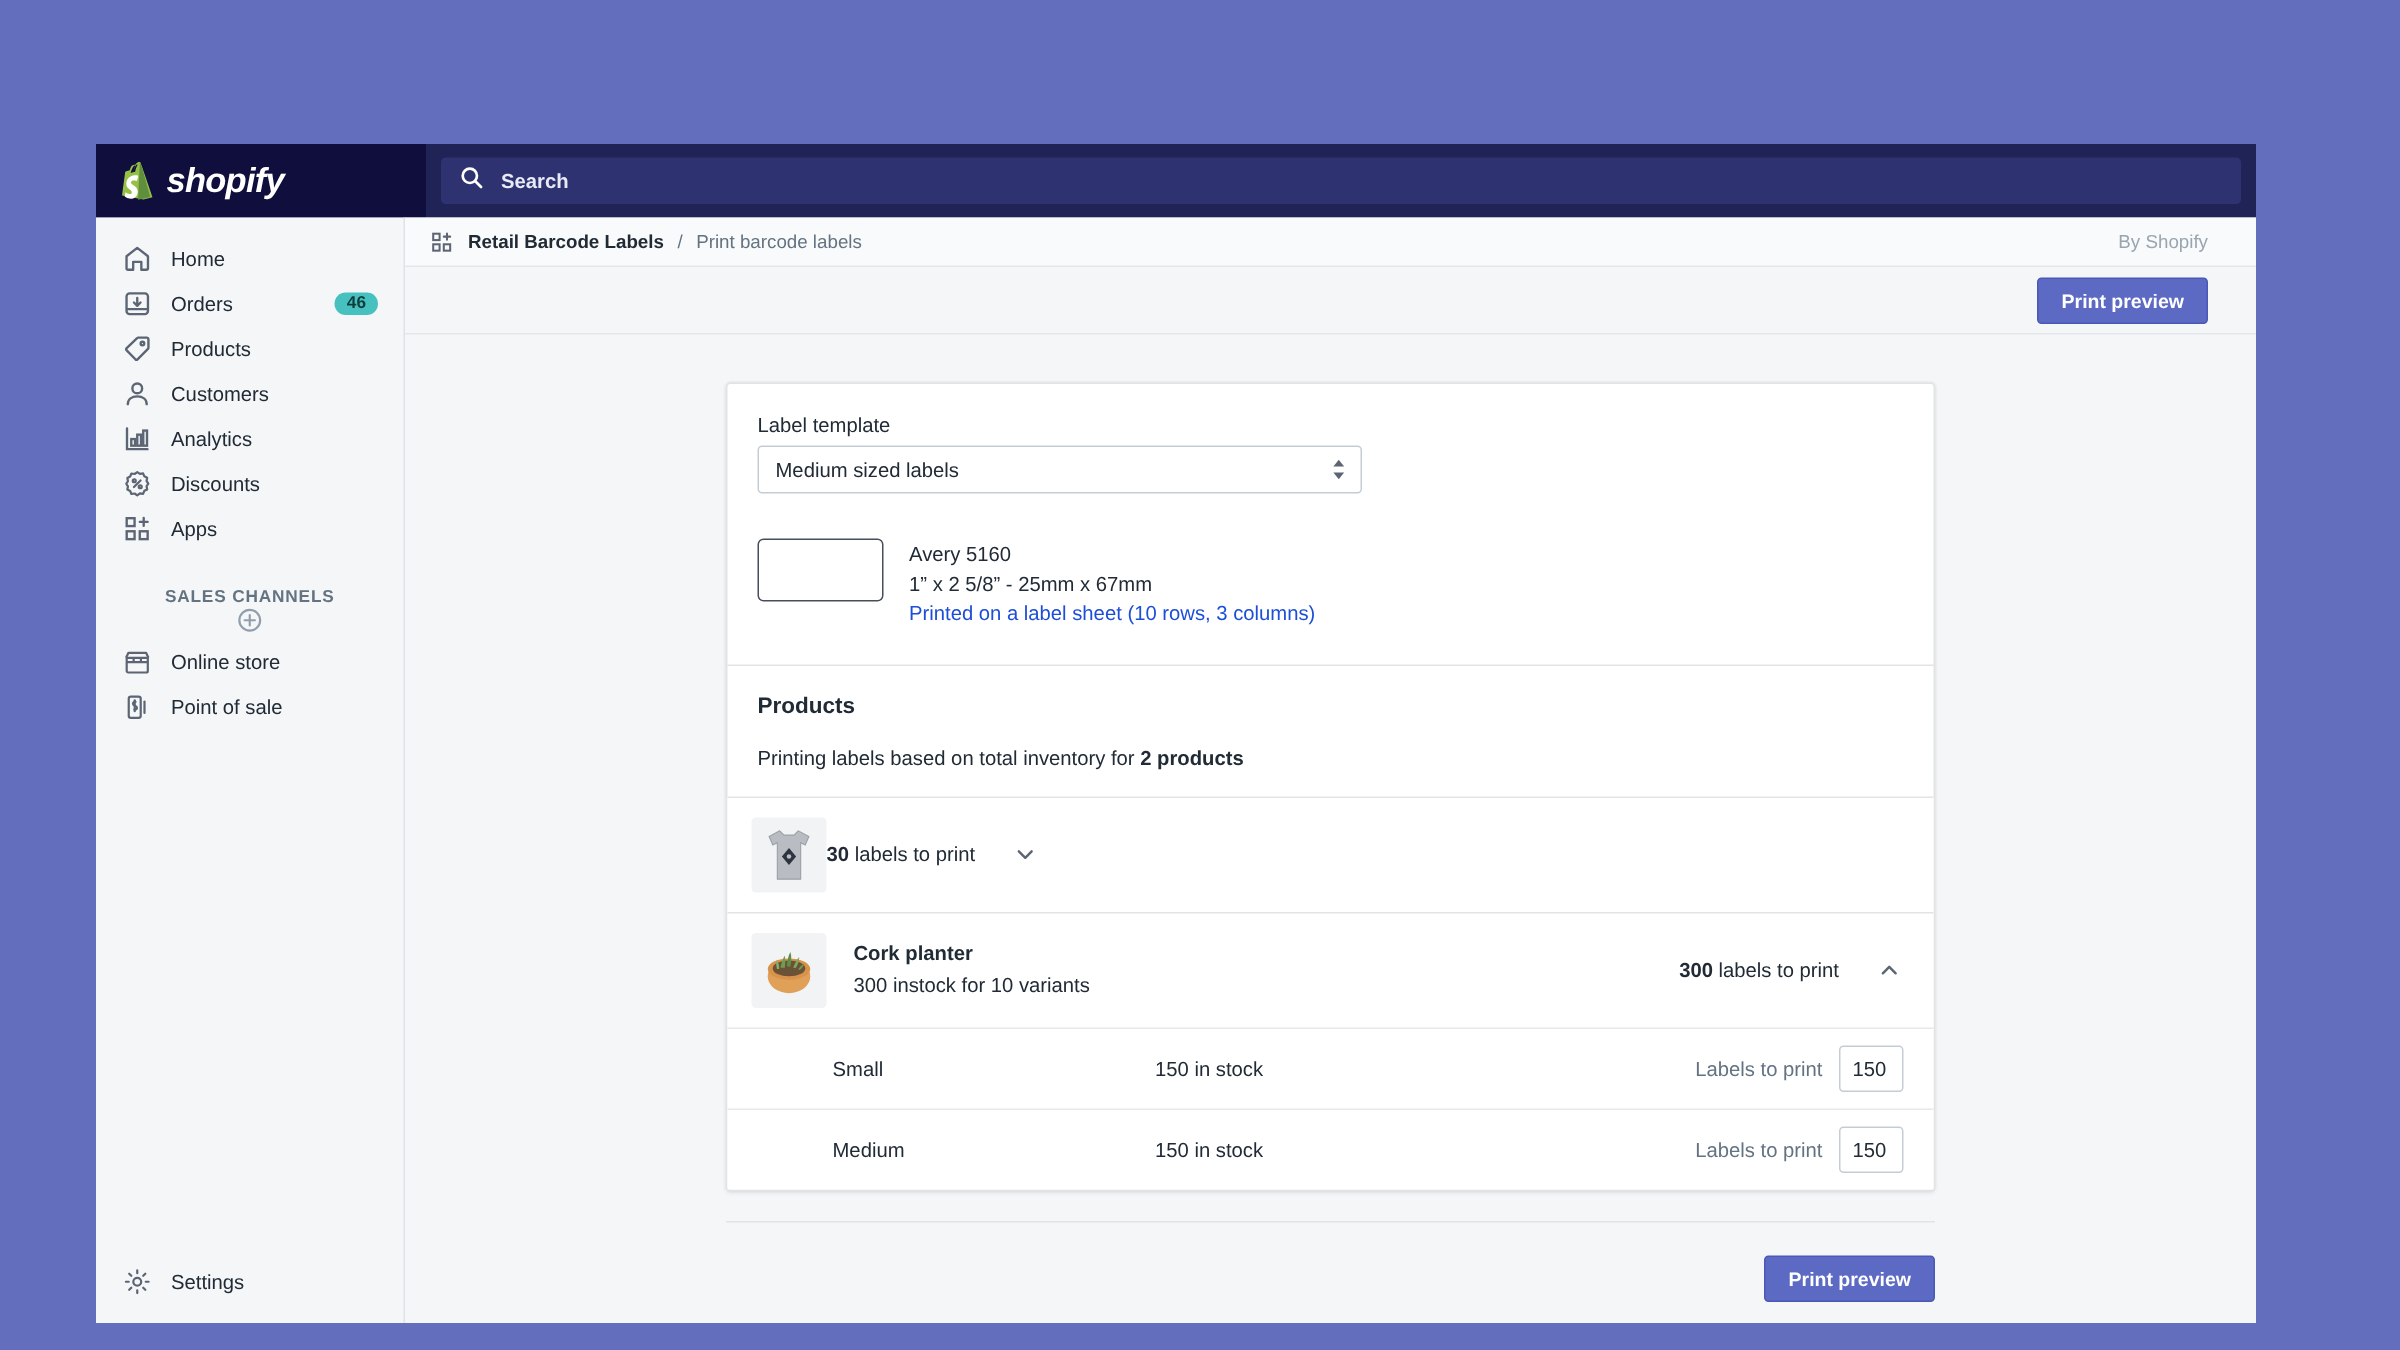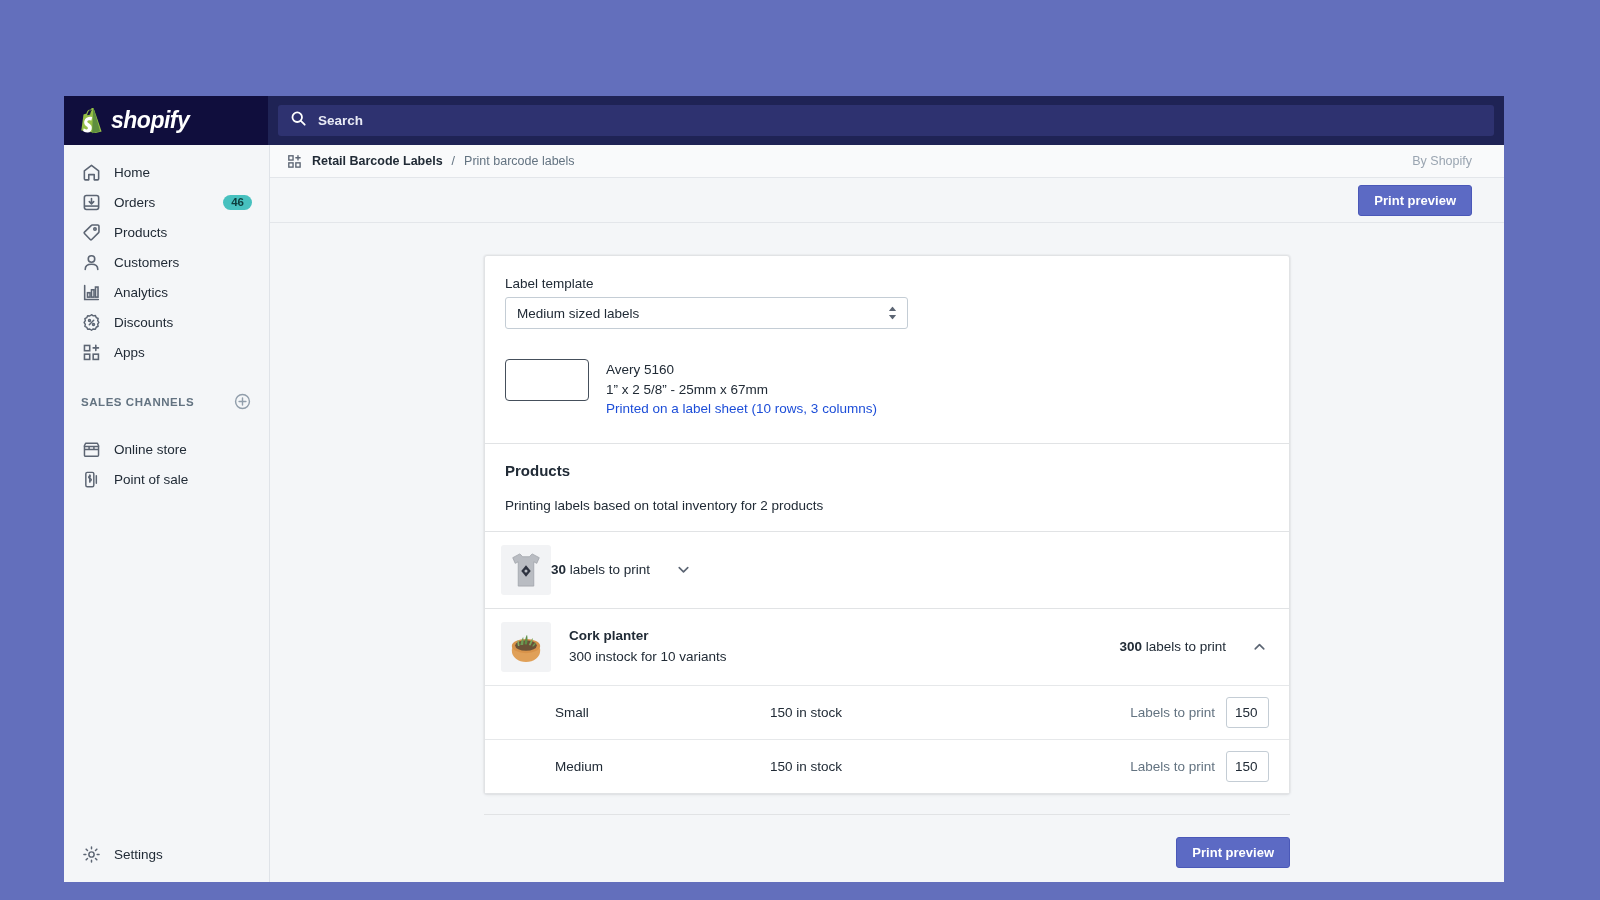--- a/index.html
+++ b/index.html
@@ -19,21 +19,21 @@
   }
 
   
   .topbar {
     position: absolute; left: 0; top: 0;
     width: 1440px; height: 49px;
     background: #1f2355;
     display: flex; align-items: stretch;
   }
   .logo-zone {
-    width: 204px; background: #100e3d;
+    width: 220px; background: #100e3d;
     display: flex; align-items: center; padding-left: 15px;
   }
   .logo-bag { width: 25px; height: 27px; position: relative; flex: none; }
   .logo-word {
     color: #ffffff; font-size: 23px; font-style: italic;
     font-weight: bold; letter-spacing: -0.5px; margin-left: 7px;
   }
   .search-zone {
     flex: 1; background: #1f2355;
     display: flex; align-items: center;
@@ -82,21 +82,21 @@
   }
   .nav-ico { width: 21px; height: 21px; flex: none; color: #5c6573; }
   .nav-label { font-size: 13.5px; color: #212b36; margin-left: 12px; flex: 1; }
   .badge {
     background: #47c1bf; color: #0d3d3d;
     font-size: 11.5px; font-weight: bold;
     border-radius: 10px; padding: 1.5px 8px;
   }
   .section-head {
     display: flex; align-items: center; justify-content: space-between;
-    padding: 0 17px; margin: 26px 0 24px 0;
+    padding: 0 17px; margin: 26px 0 4px 0; flex-direction: column;
   }
   .section-title {
     font-size: 11.5px; font-weight: bold; letter-spacing: 0.55px;
     color: #637381;
   }
   .plus-btn { width: 19px; height: 19px; color: #919eab; cursor: pointer; }
   .settings-row {
     position: absolute; left: 0; bottom: 12px; width: 100%;
   }
 
@@ -164,21 +164,21 @@
     background: #fff; flex: none;
   }
   .chip-text { padding-top: 1px; }
   .chip-l1 { font-size: 13.5px; color: #212b36; line-height: 1.45; }
   .chip-l2 { font-size: 13.5px; color: #212b36; line-height: 1.45; }
   .chip-l3 { font-size: 13.5px; color: #1d4ed8; line-height: 1.45; }
 
   .products-sec { padding: 18px 20px 0 20px; }
   .products-title { font-size: 15px; font-weight: bold; color: #212b36; }
   .products-sub { font-size: 13.5px; color: #212b36; margin-top: 19px; padding-bottom: 18px; }
-  .products-sub b { font-weight: normal; }
+  .products-sub b { font-weight: bold; }
 
   .prod-row {
     display: flex; align-items: center;
     padding: 13px 20px 13px 16px;
     border-top: 1px solid #e1e3e5;
     cursor: pointer; background: #fff;
   }
   .thumb {
     width: 50px; height: 50px; border-radius: 3px;
     background: #f2f3f5; flex: none; position: relative; overflow: hidden;

